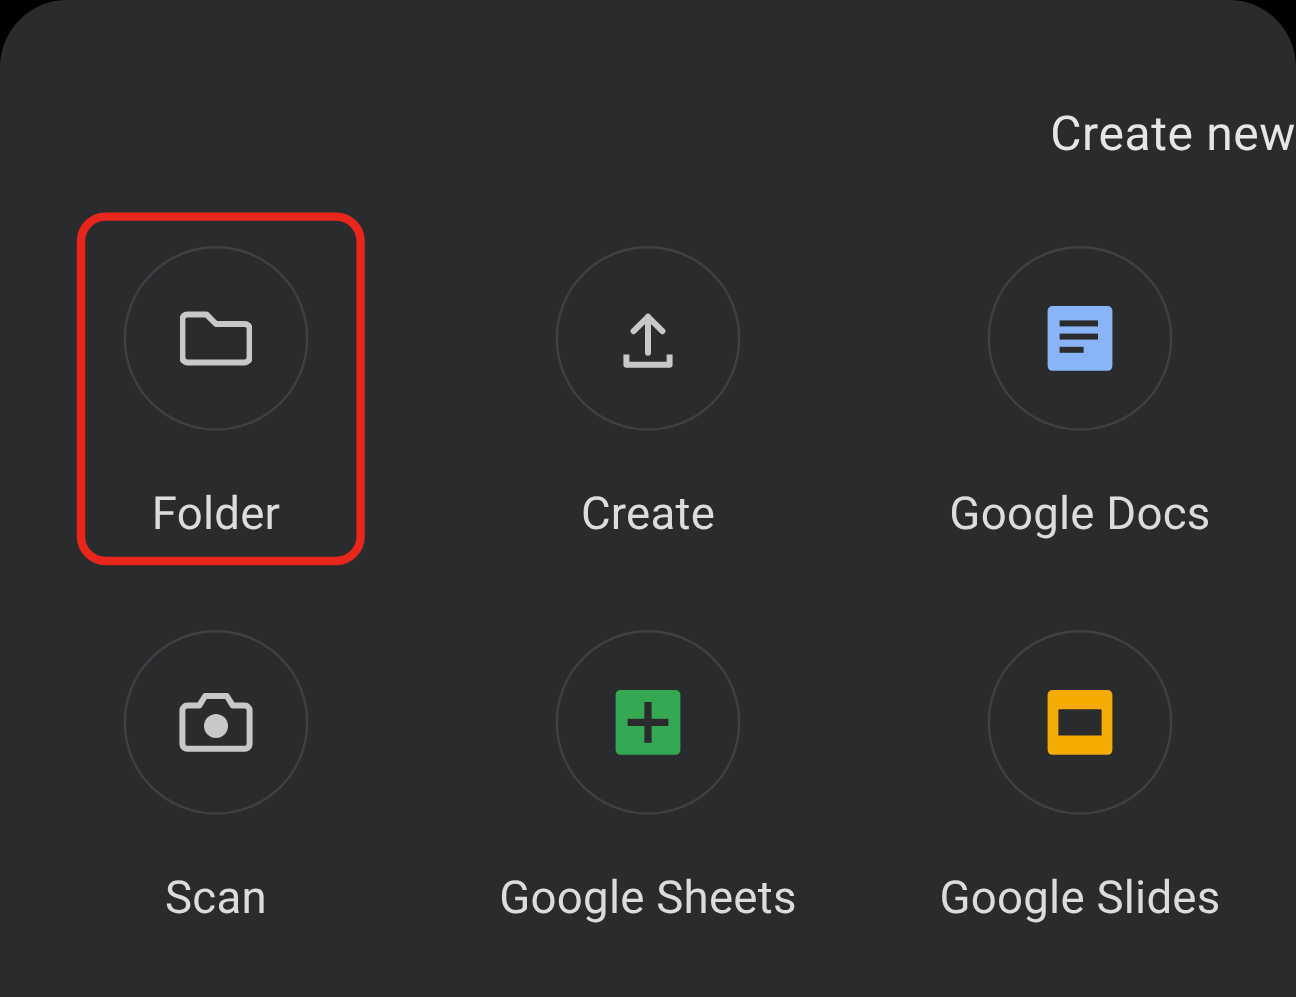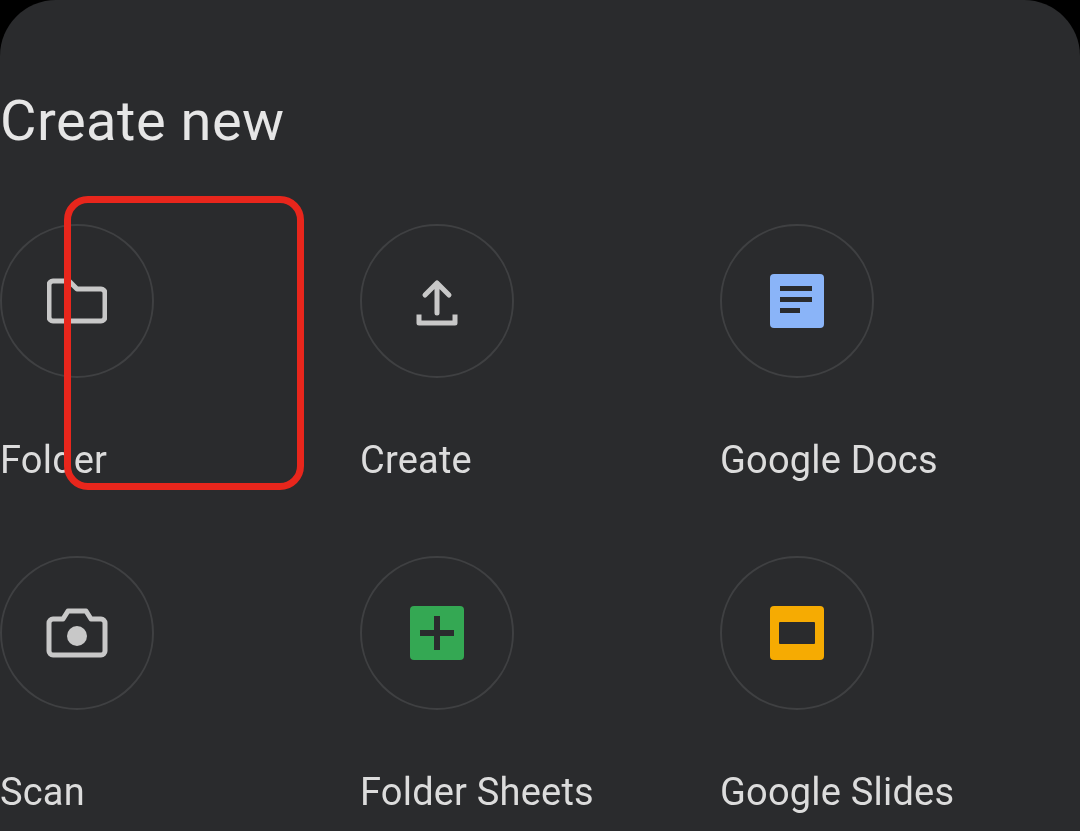--- a/index.html
+++ b/index.html
@@ -16,39 +16,38 @@
     }
     .sheet {
       background: #2a2b2d;
       border-radius: 56px 56px 0 0;
       width: 100%;
       height: 100%;
       padding-top: 88px;
     }
     .title {
       color: #e6e6e6;
-      font-size: 56px;
+      font-size: 40px;
       font-weight: 400;
-      text-align: left;
+      text-align: right;
       letter-spacing: 0.5px;
     }
     .grid {
       display: grid;
       grid-template-columns: repeat(3, 1fr);
       padding: 70px 0 0 0;
       row-gap: 74px;
     }
     .cell {
       display: flex;
       flex-direction: column;
-      align-items: flex-start;
+      align-items: center;
       justify-content: flex-start;
       position: relative;
       cursor: pointer;
-      gap: 12px;
     }
     .highlight-box {
       position: absolute;
       border: 7px solid #e8261c;
       border-radius: 24px;
       top: -28px;
       left: 64px;
       width: 240px;
       height: 294px;
       pointer-events: none;
@@ -184,21 +183,21 @@
           <circle cx="32" cy="31" r="10" fill="#c8c8c8"></circle>
         </svg>
       </div>
       <div class="label">Scan</div>
     </div>
 
     <div class="cell">
       <div class="icon-circle">
         <div class="sheets-icon"></div>
       </div>
-      <div class="label">Folder Sheets</div>
+      <div class="label">Google Sheets</div>
     </div>
 
     <div class="cell">
       <div class="icon-circle">
         <div class="slides-icon"></div>
       </div>
       <div class="label">Google Slides</div>
     </div>
 
   </div>

